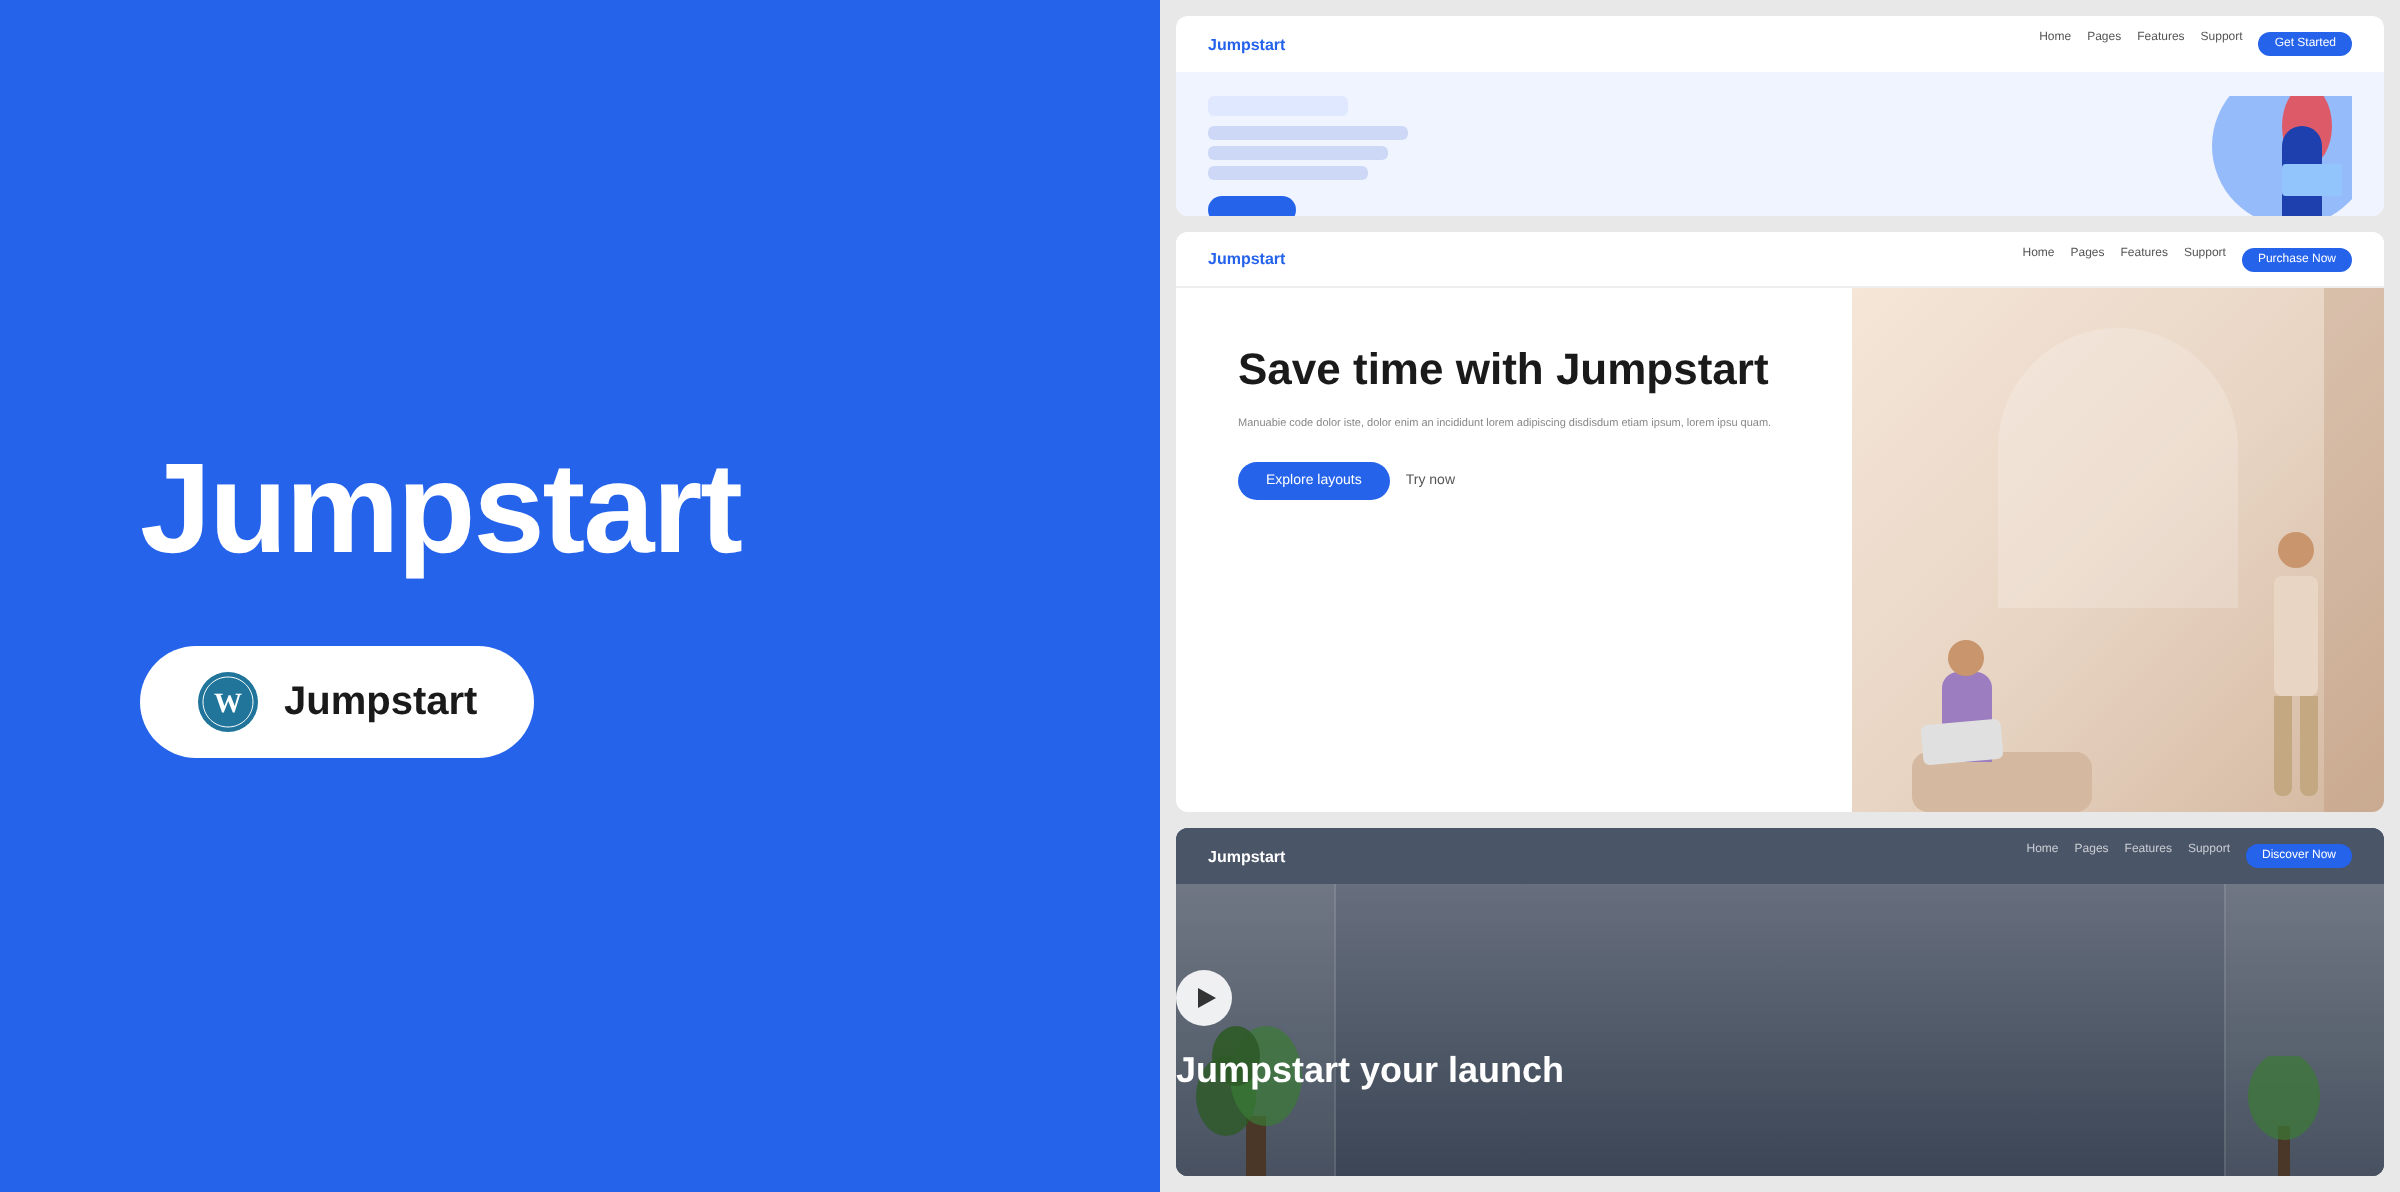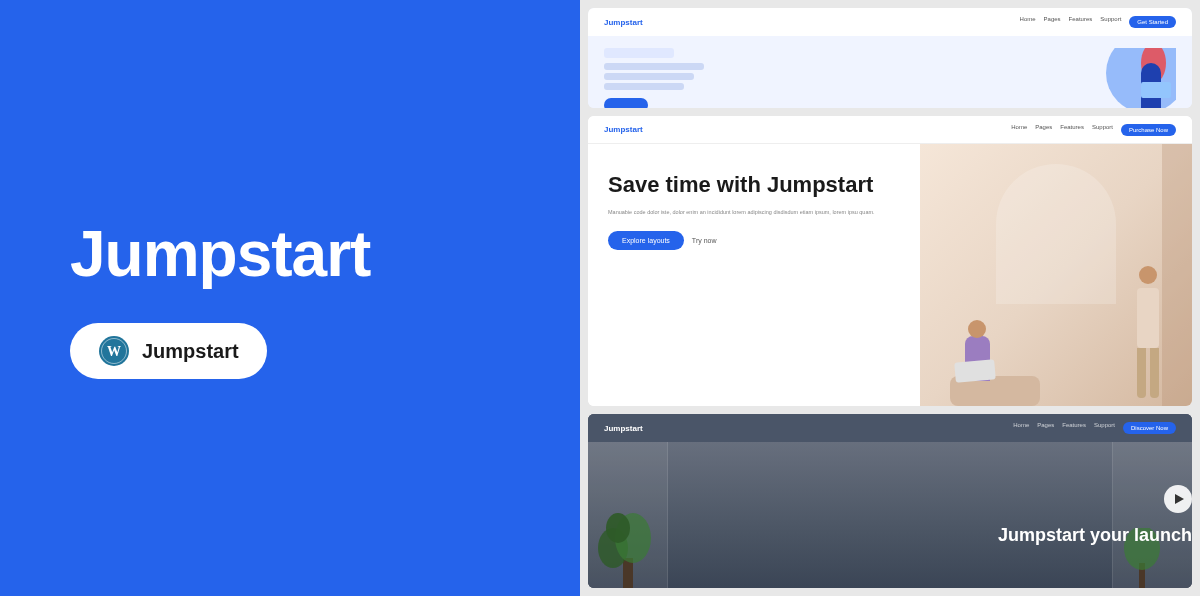--- a/index.html
+++ b/index.html
@@ -197,20 +197,21 @@
       height: calc(100% - 28px);
     }
 
     .card2-hero-left {
       width: 55%;
       padding: 28px 20px 20px 20px;
       display: flex;
       flex-direction: column;
       justify-content: flex-start;
       background: #fff;
+      margin-left: 11px;
     }
 
     .card2-heading {
       font-size: 22px;
       font-weight: 800;
       color: #1a1a1a;
       line-height: 1.2;
       margin-bottom: 10px;
     }
 
@@ -304,25 +305,24 @@
       background: #2563eb;
       color: white;
       font-size: 6px;
       padding: 3px 8px;
       border-radius: 20px;
     }
 
     .card3-body {
       display: flex;
       flex-direction: column;
-      align-items: flex-end;
+      align-items: flex-start;
       justify-content: center;
       height: calc(100% - 28px);
       position: relative;
-      padding-left: 16px;
     }
 
     .card3-play-btn {
       width: 28px;
       height: 28px;
       border-radius: 50%;
       background: rgba(255,255,255,0.9);
       display: flex;
       align-items: center;
       justify-content: center;

